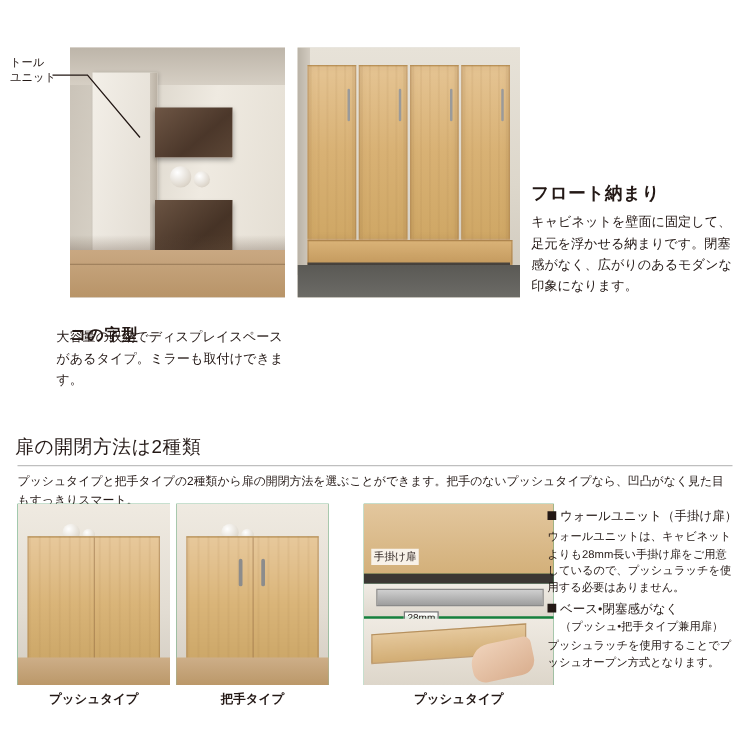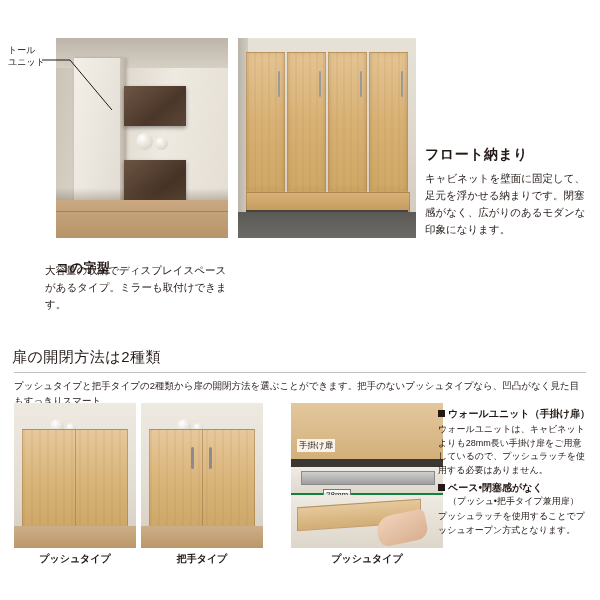--- a/index.html
+++ b/index.html
@@ -369,21 +369,21 @@
     top: 403px;
     width: 152px;
   }
   .bt-title {
     font-size: 11.5px;
     font-weight: bold;
     margin-bottom: 5px;
   }
   .bt-h {
     font-size: 10px;
-    font-weight: bold;
+    font-weight: normal;
     margin-top: 4px;
     line-height: 14px;
   }
   .bt-h .sq {
     display: inline-block;
     width: 7px; height: 7px;
     background: #231815;
     margin-right: 3px;
   }
   .bt-sub {

